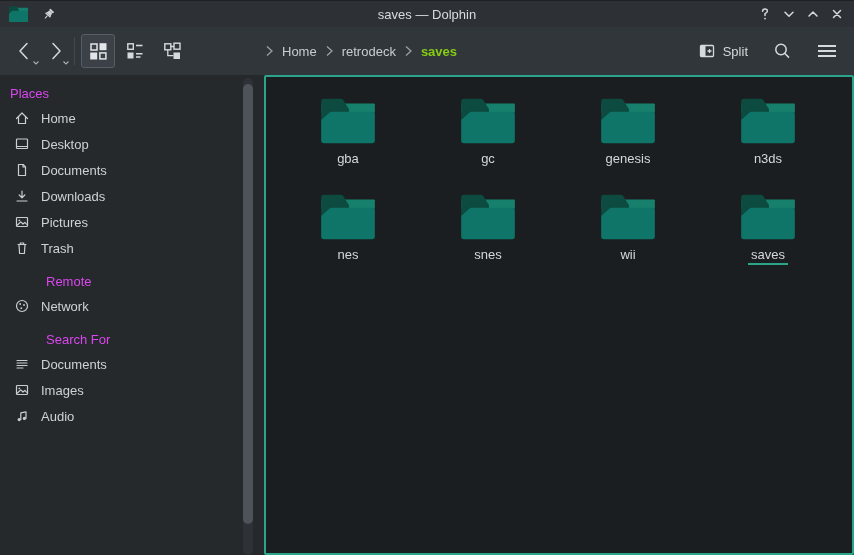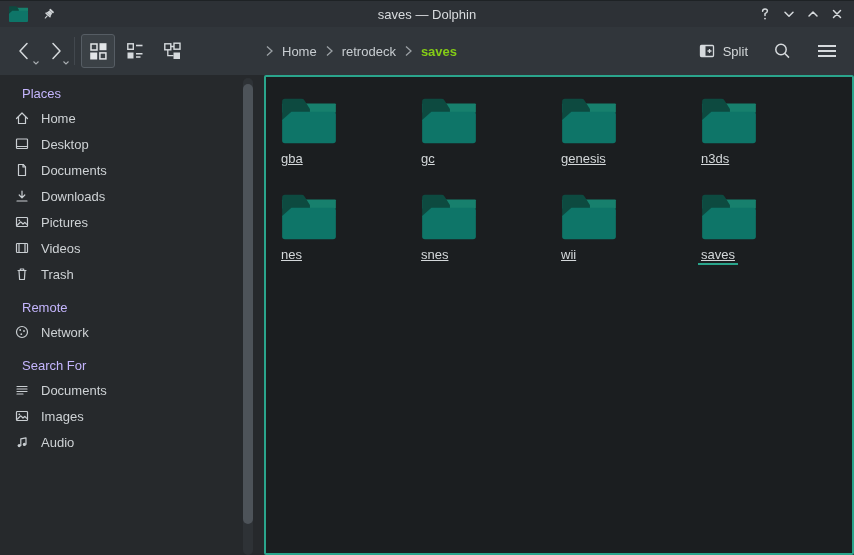--- a/index.html
+++ b/index.html
@@ -26,30 +26,30 @@
   .crumb { color:#c8cdd1; }
   .crumb.current { color:#84cc16; font-weight:bold; }
   .toolbar-right { margin-left:auto; display:flex; align-items:center; }
   .splitbtn { display:flex; align-items:center; gap:7px; padding:5px 6px; border-radius:3px; }
   .iconbtn { padding:5px; border-radius:3px; display:flex; align-items:center; justify-content:center; }
   .toolbar-right .gap { width:12px; }
 
   
   .body { flex:1; display:flex; min-height:0; }
   .sidebar { width:264px; background:#26292c; position:relative; overflow:hidden; }
-  .section-title { color:#c4b5fd; height:22px; line-height:22px; margin-top:8px; padding-left:22px; }
-  .section + .section .section-title { margin-top:10px; }
+  .section-title { color:#d946ef; height:22px; line-height:22px; margin-top:8px; padding-left:10px; }
+  .section + .section .section-title { margin-top:10px;margin-left:36px; }
   .side-item { height:26px; display:flex; align-items:center; gap:11px; padding-left:14px; color:#ced2d5; }
   .side-item svg { flex:none; }
   .scroll-track { position:absolute; right:11px; top:3px; bottom:0; width:10px; background:#2e3236; border-radius:5px; }
   .scroll-thumb { position:absolute; right:11px; top:9px; width:10px; height:440px; background:#4d5359; border-radius:5px; }
 
   .mainview { flex:1; background:#1b1e20; border:2px solid #2aa58c; border-radius:2px; overflow:hidden; }
   .grid { display:grid; grid-template-columns:repeat(4, 140px); grid-auto-rows:96px; padding:17px 0 0 12px; }
-  .cell { display:flex; flex-direction:column; align-items:flex-start;text-decoration:underline; }
+  .cell { display:flex; flex-direction:column; align-items:center; }
   .cell svg.folder { width:62px; height:50px; margin-top:2px; }
   .flabel { margin-top:5px; color:#d4d8da; padding:0 3px 1px 3px; }
   .cell.focused .flabel { border-bottom:2px solid #2aa58c; }
 
   .stroke { stroke:#c9ced2; stroke-width:1.2; fill:none; stroke-linecap:round; stroke-linejoin:round; }
   .wstroke { stroke:#d6dadd; stroke-width:1.5; fill:none; stroke-linecap:round; stroke-linejoin:round; }
 </style>
 </head>
 <body>
 
@@ -268,26 +268,20 @@
           <span>Downloads</span>
         </div>
         <div class="side-item">
           <svg width="16" height="16" viewBox="0 0 16 16">
               <use href="#i-img"></use>
             </svg>
           <span>Pictures</span>
         </div>
         <div class="side-item">
           <svg width="16" height="16" viewBox="0 0 16 16">
-              <use href="#i-video"></use>
-            </svg>
-          <span>Videos</span>
-        </div>
-        <div class="side-item">
-          <svg width="16" height="16" viewBox="0 0 16 16">
               <use href="#i-trash"></use>
             </svg>
           <span>Trash</span>
         </div>
       </div>
 
       <div class="section">
         <div class="section-title">Remote</div>
         <div class="side-item">
           <svg width="16" height="16" viewBox="0 0 16 16">

